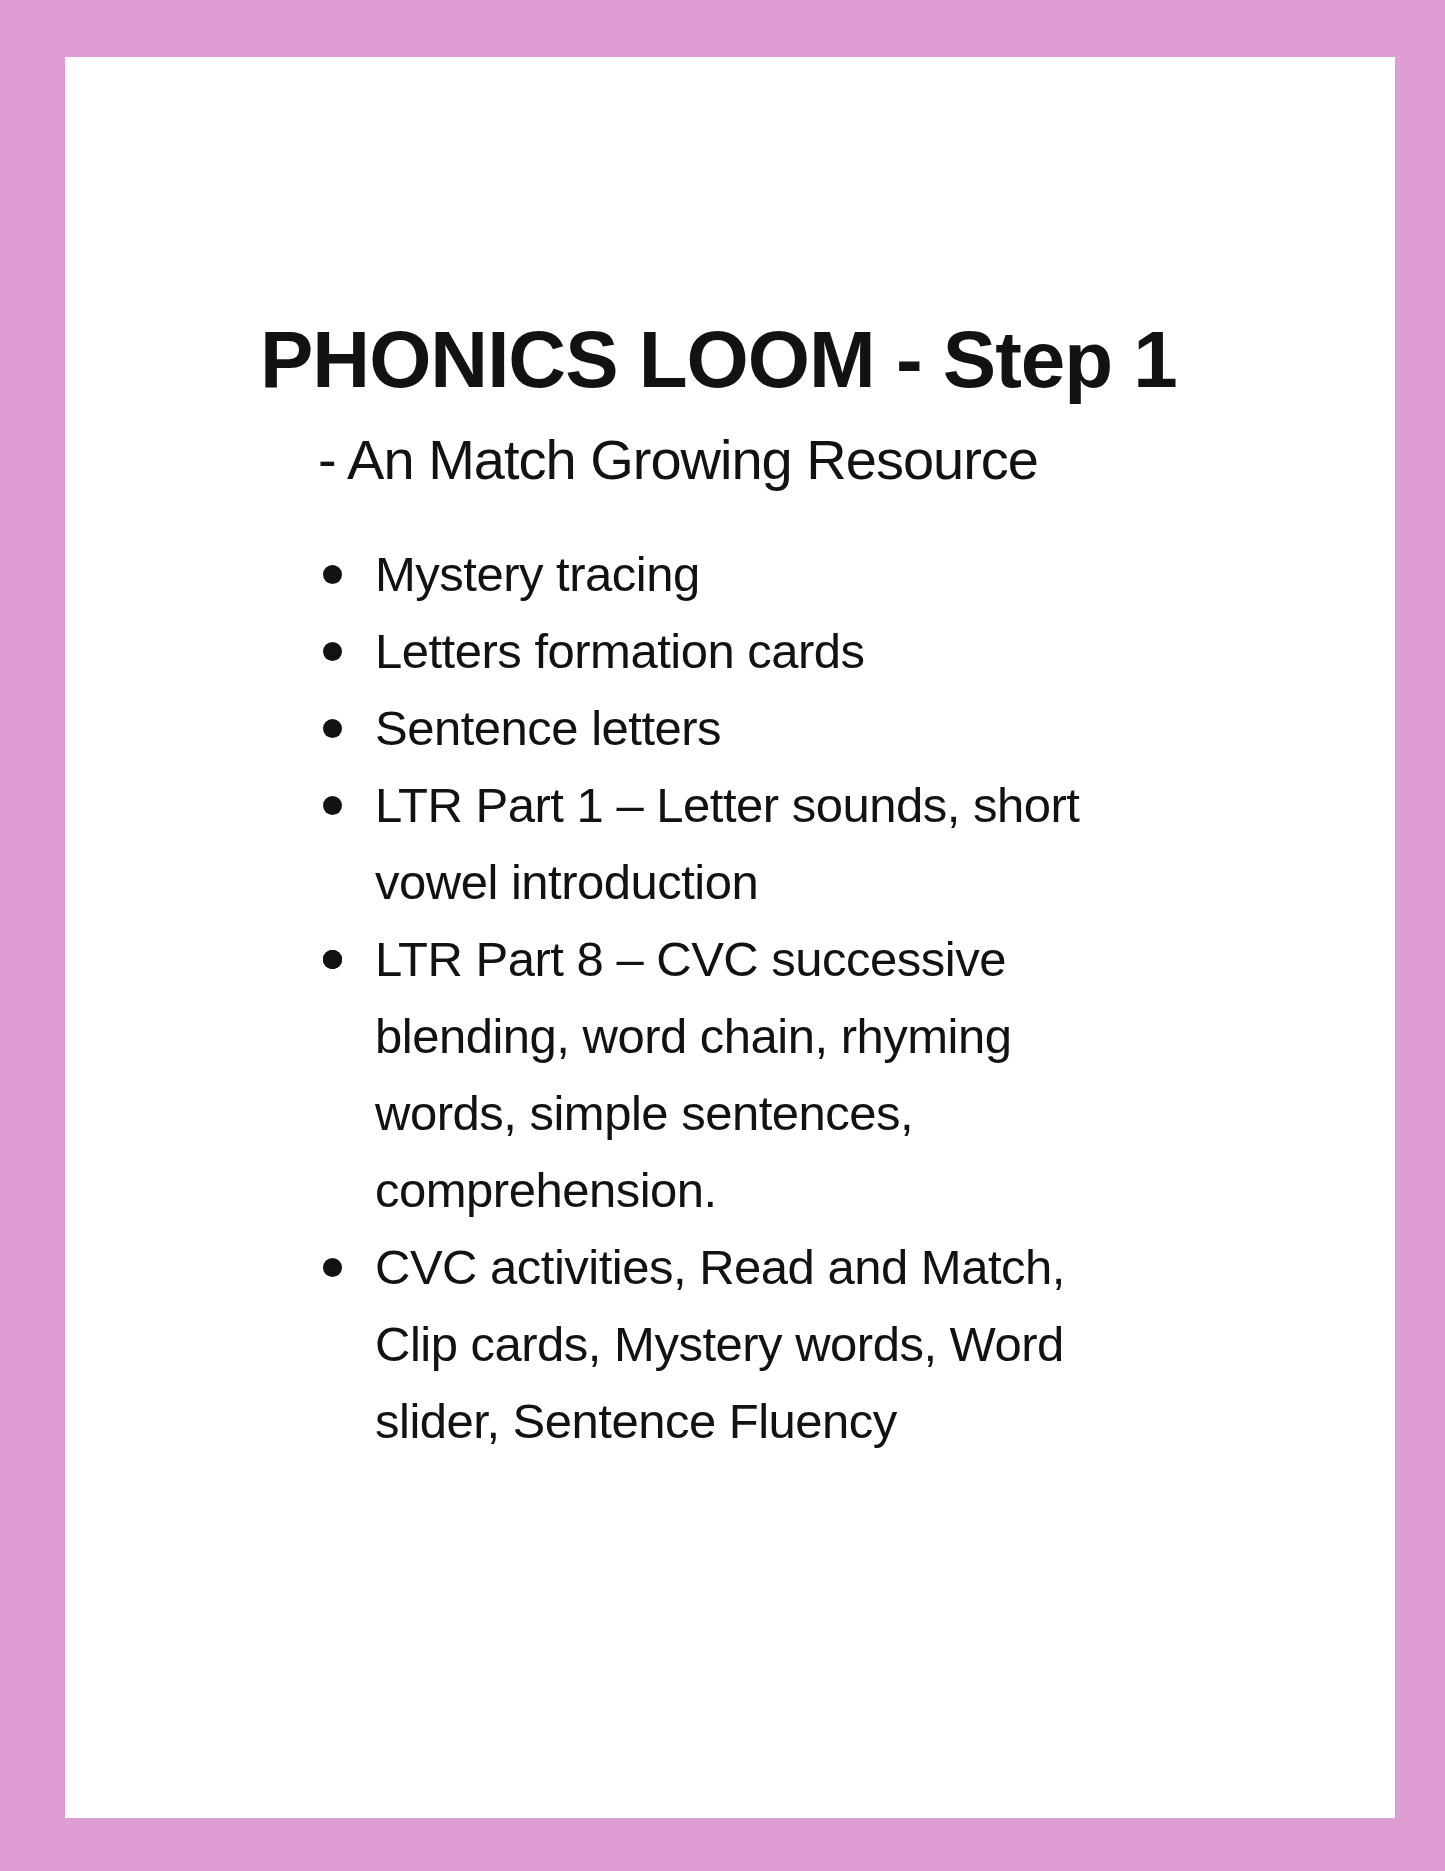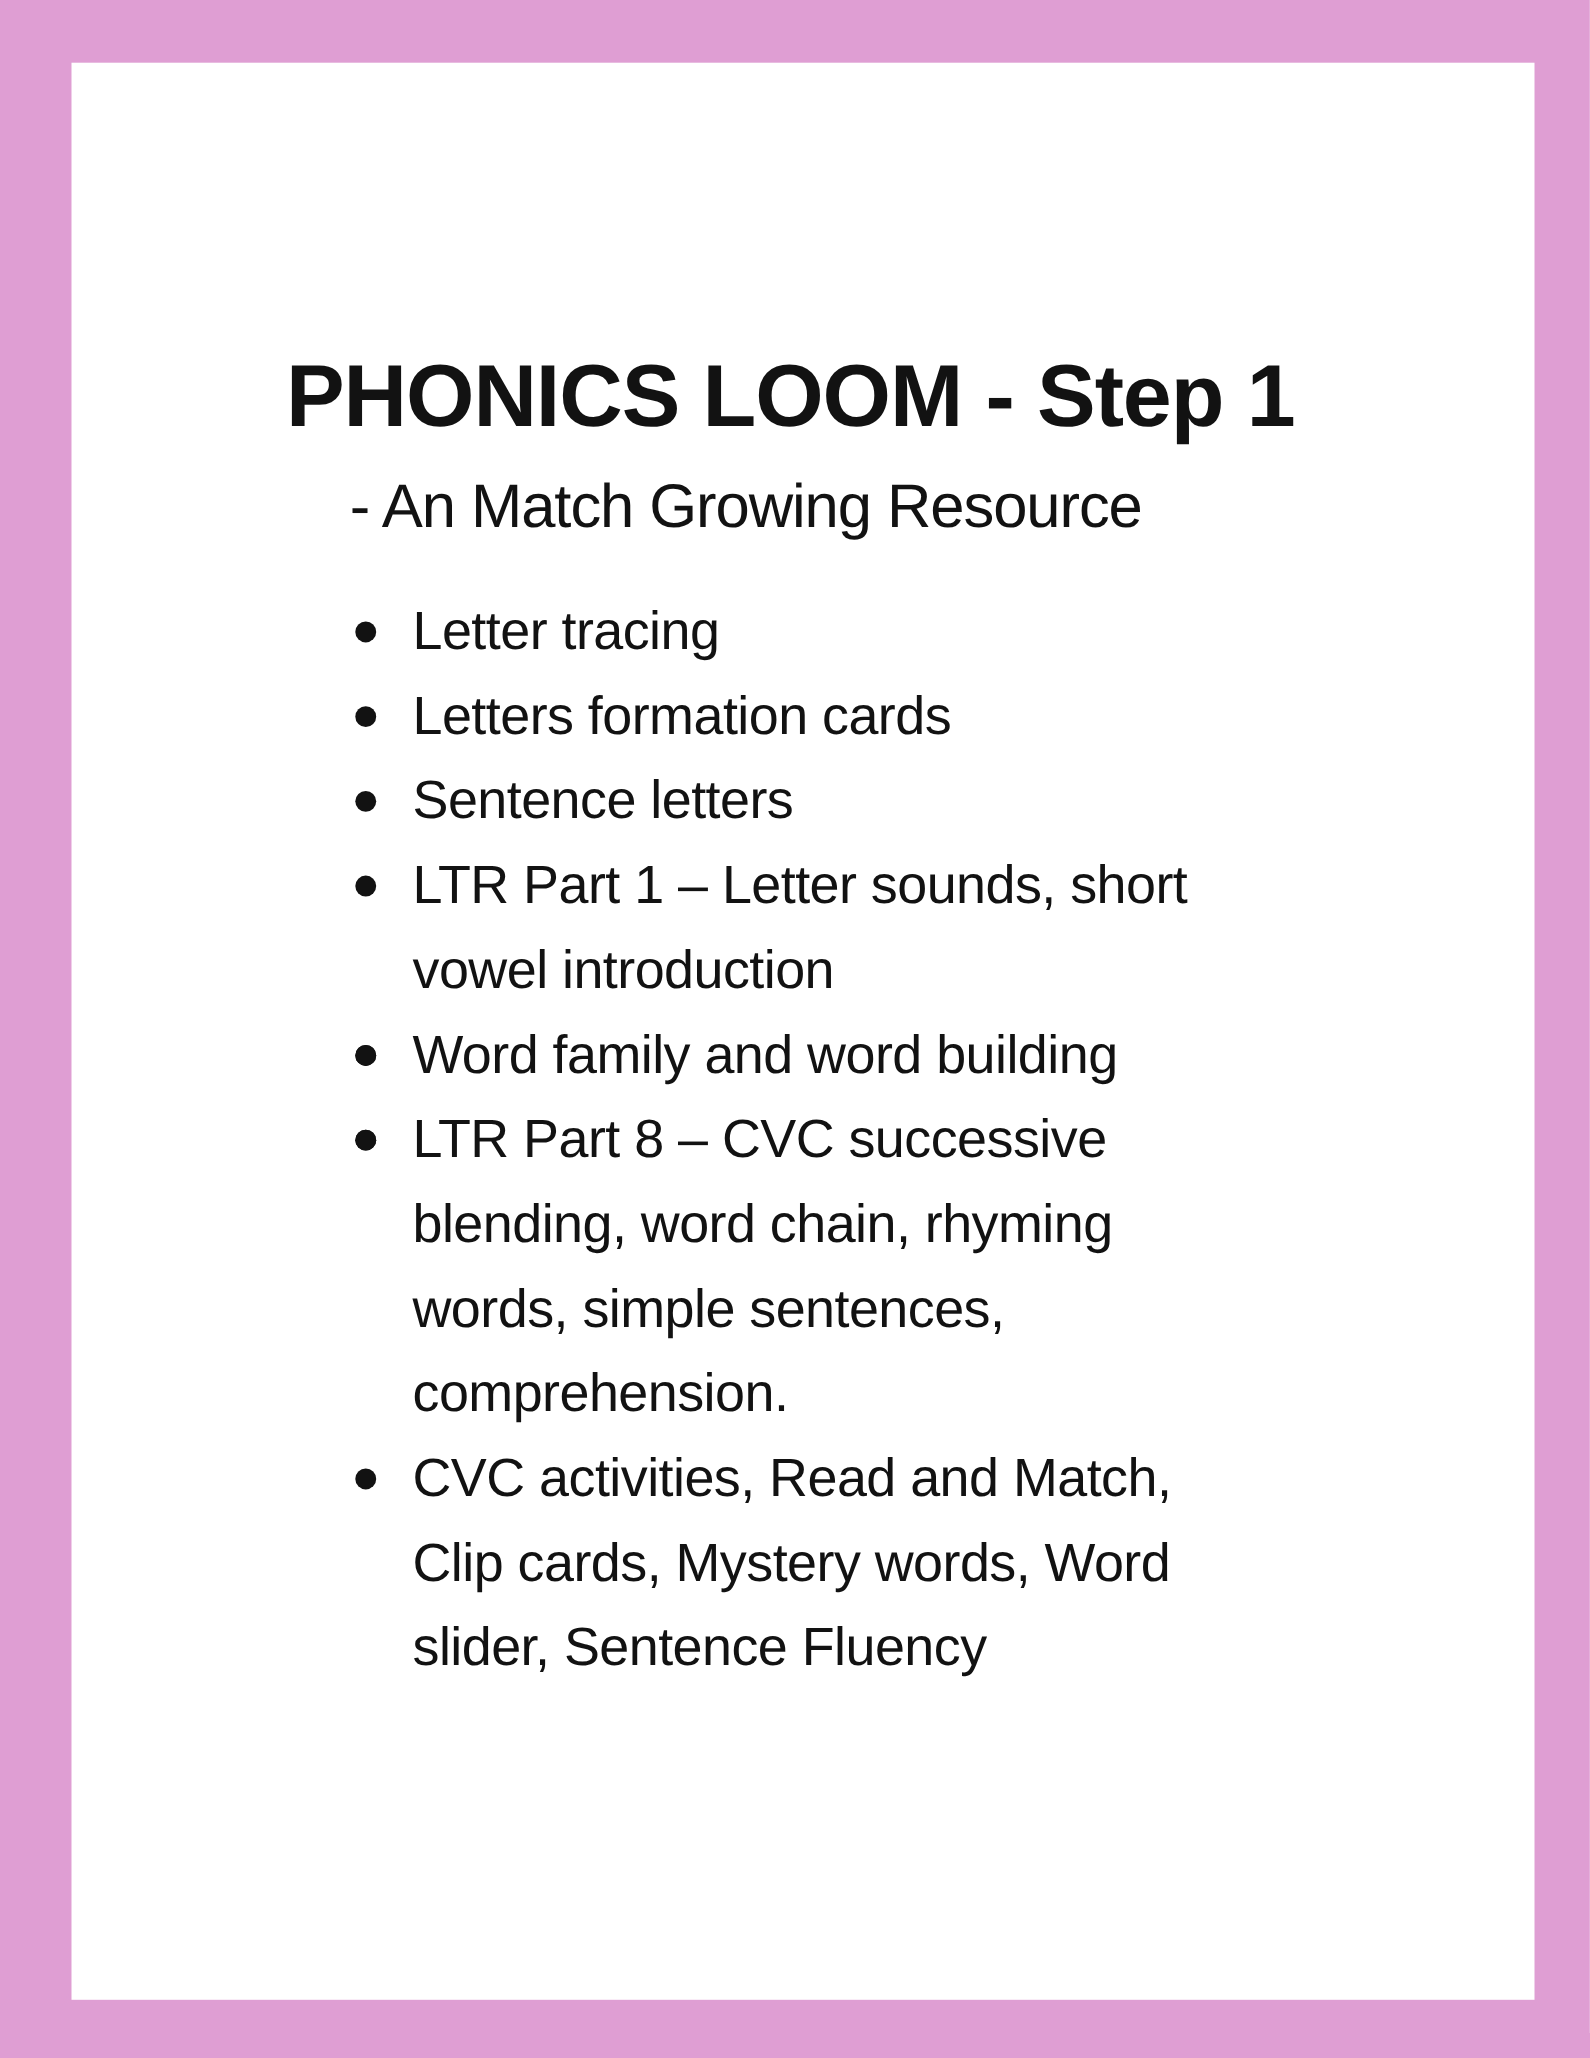--- a/index.html
+++ b/index.html
@@ -77,25 +77,24 @@
 </style>
 </head>
 <body>
 
 <div class="canvas">
   <div class="page">
     <div class="content">
       <h1 class="title">PHONICS LOOM - Step 1</h1>
       <div class="subtitle">- An Match Growing Resource</div>
       <ul class="feature-list">
-          <li><span class="bullet-dot"></span><span>Letter tracing</span></li>
+          <li><span class="bullet-dot"></span><span>Mystery tracing</span></li>
           <li><span class="bullet-dot"></span><span>Letters formation cards</span></li>
           <li><span class="bullet-dot"></span><span>Sentence letters</span></li>
           <li><span class="bullet-dot"></span><strong>LTR Part 1</strong><span> – Letter sounds, short vowel introduction</span></li>
           <li><span class="bullet-dot"></span></li>
-          <li><span class="bullet-dot"></span><span>Word family and word building</span></li>
           <li><span class="bullet-dot"></span></li>
           <li><span class="bullet-dot"></span><strong>LTR Part 8</strong><span> – CVC successive blending, word chain, rhyming words, simple sentences, comprehension.</span></li>
           <li><span class="bullet-dot"></span><span>CVC activities, Read and Match, Clip cards, Mystery words, Word slider, Sentence Fluency</span></li>
         </ul>
     </div>
   </div>
 </div>
 
 </body></html>

